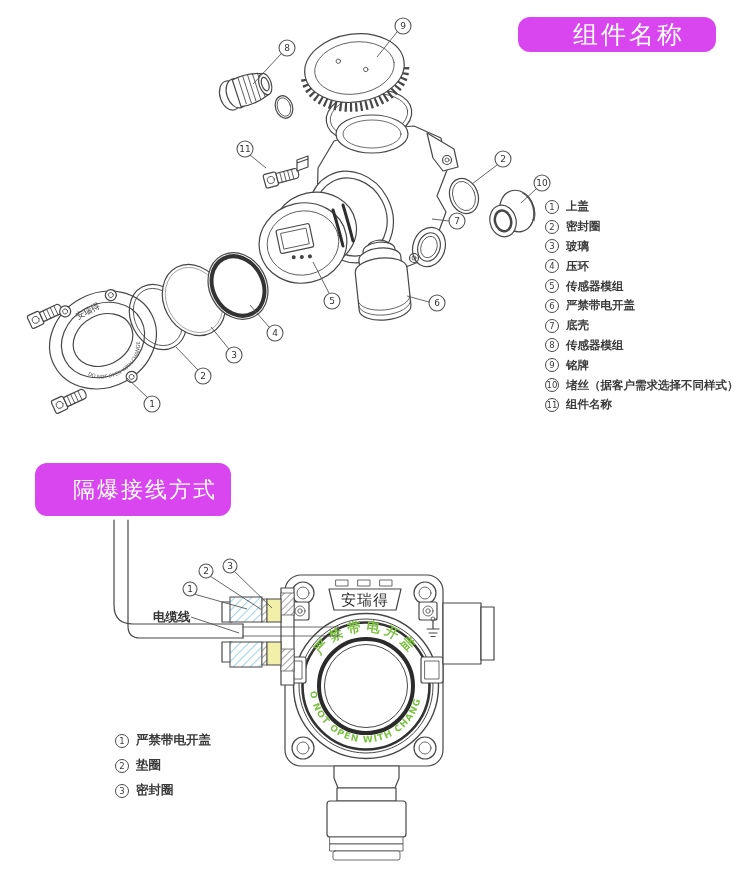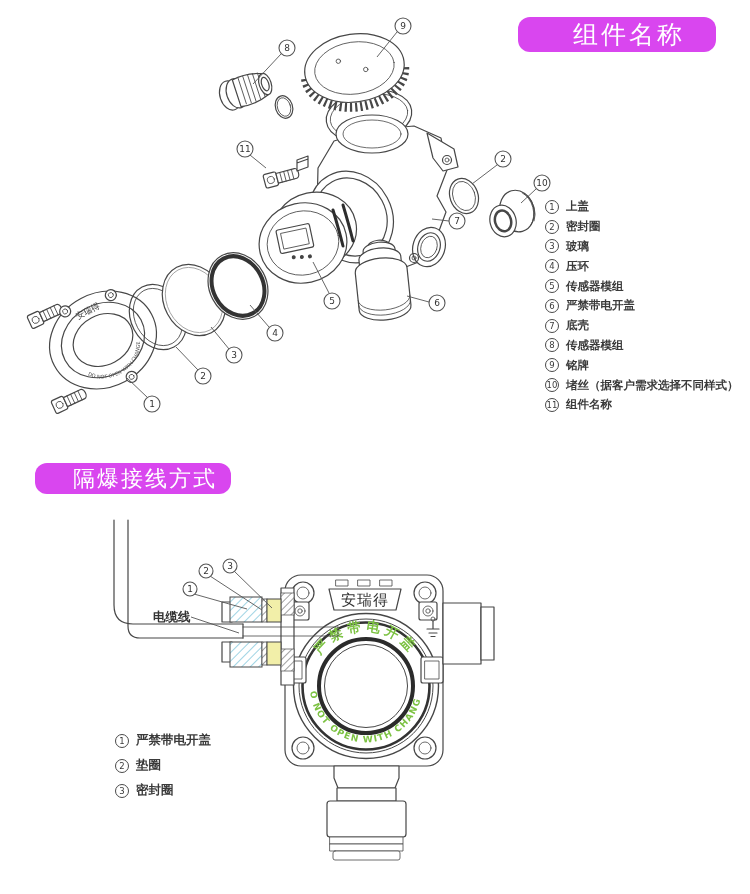--- a/index.html
+++ b/index.html
@@ -1,21 +1,21 @@
 <!DOCTYPE html>
 <html><head>
 <meta charset="utf-8">
 <style>
   html,body{margin:0;padding:0;background:#fff;}
   .page{position:relative;width:750px;height:894px;background:#fff;overflow:hidden;
         font-family:"DejaVu Sans",sans-serif;color:#333;}
   .banner{position:absolute;background:#d946ef;color:#fff;display:flex;align-items:center;
           justify-content:center;border-radius:12px;font-weight:500;padding-left:24px;}
   #banner-components{left:518px;top:17px;width:174px;height:35px;font-size:25px;letter-spacing:3px;}
-  #banner-wiring{left:35px;top:463px;width:172px;height:31px;font-size:22px;letter-spacing:2px;}
+  #banner-wiring{left:35px;top:463px;width:172px;height:53px;font-size:22px;letter-spacing:2px;}
   .legend{position:absolute;}
   .legend-row{display:flex;align-items:center;white-space:nowrap;font-weight:700;color:#3a3a3a;}
   #legend-components{left:545px;top:197px;font-size:11.5px;}
   #legend-components .legend-row{height:19.8px;}
   #legend-wiring{left:115px;top:728px;font-size:12.5px;}
   #legend-wiring .legend-row{height:25px;}
   .circ{box-sizing:border-box;flex:0 0 auto;width:14px;height:14px;border:1.2px solid #4a4a4a;
         border-radius:50%;display:inline-flex;align-items:center;justify-content:center;
         font-size:8.5px;font-weight:400;color:#3a3a3a;margin-right:7px;}
   svg{position:absolute;}

